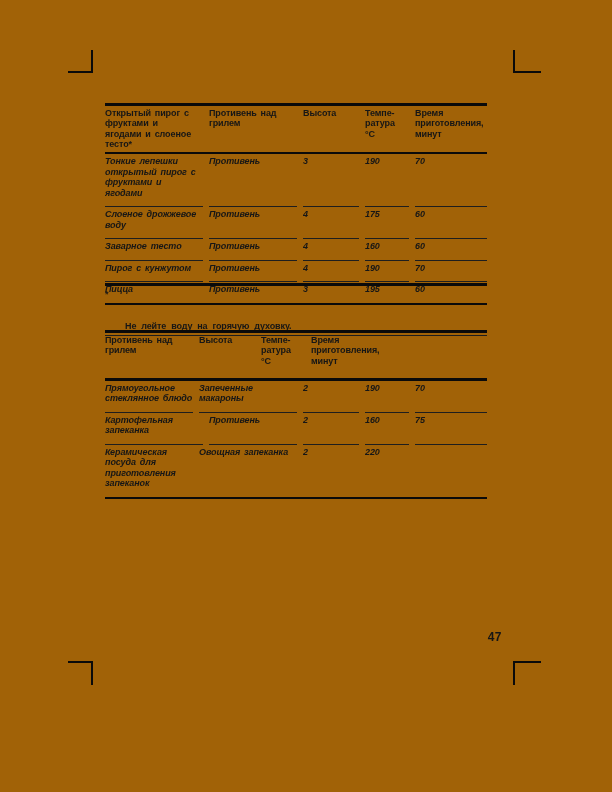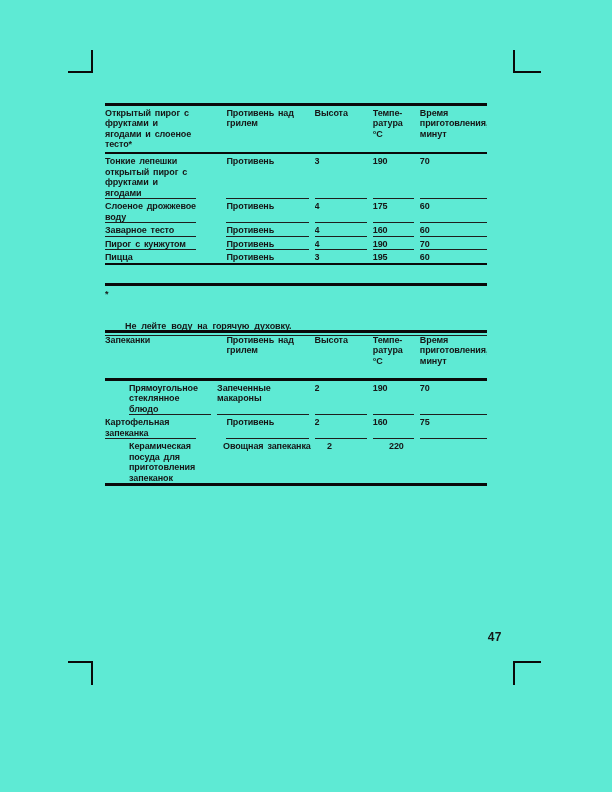--- a/index.html
+++ b/index.html
@@ -4,21 +4,21 @@
 <style>
   html, body {
     margin: 0;
     padding: 0;
     background: #ffffff;
   }
   #page {
     position: relative;
     width: 612px;
     height: 792px;
-    background: #5eead4;
+    background: #a16207;
     overflow: hidden;
     font-family: "Liberation Sans", sans-serif;
     color: #161616;
   }
 
   
   .crop { position: absolute; }
   .crop.tl { left: 68px; top: 50px;  width: 23px; height: 21px; border-right: 2px solid #0a0a0a; border-bottom: 2px solid #0a0a0a; }
   .crop.tr { left: 513px; top: 50px; width: 26px; height: 21px; border-left: 2px solid #0a0a0a; border-bottom: 2px solid #0a0a0a; }
   .crop.bl { left: 68px; top: 661px; width: 23px; height: 22px; border-right: 2px solid #0a0a0a; border-top: 2px solid #0a0a0a; }
@@ -38,28 +38,28 @@
     white-space: pre-line;
     font-size: 9px;
     line-height: 10.5px;
     font-weight: 700;
     letter-spacing: -0.1px;
     word-spacing: 1.5px;
     overflow: hidden;
   }
   .t-cell:not(:last-child) { margin-right: 6px; }
   .col-0 { width: 98px; }
-  .col-1 { width: 88px; margin-left: 24px; }
+  .col-1 { width: 88px; }
   .col-2 { width: 56px; }
   .col-3 { width: 44px; }
   .col-4 { width: 72px; }
 
   .t-header .t-cell { padding: 2px 0 2px 0; }
   #table2 .t-header .t-cell { padding-bottom: 12px; }
-  .t-row .t-cell { padding: 2px 0 0 0; border-bottom: 1.3px solid #1e1e1e; }
+  .t-row .t-cell { padding: 2px 0 8px 0; border-bottom: 1.3px solid #1e1e1e; font-style: italic; }
   .t-row.last .t-cell { border-bottom: none; }
 
   
   .fn-body { display: flex; padding: 3px 0 4px 0; }
   .fn-marker {
     width: 20px;
     font-size: 9px;
     font-weight: 700;
     line-height: 10.5px;
   }
@@ -161,21 +161,20 @@
     <div class="fn-body">
       <div class="fn-marker">*</div>
       <div class="fn-text">Не лейте воду на горячую духовку.</div>
     </div>
     <div class="rule thin"></div>
   </div>
 
   <div id="table2" class="block">
     <div class="rule"></div>
     <div class="t-header">
-        <div class="t-cell col-0">Запеканки</div>
         <div class="t-cell col-1">Противень над
 грилем</div>
         <div class="t-cell col-2">Высота</div>
         <div class="t-cell col-3">Темпе-
 ратура
 °C</div>
         <div class="t-cell col-4">Время
 приготовления,
 минут</div>
       </div>

